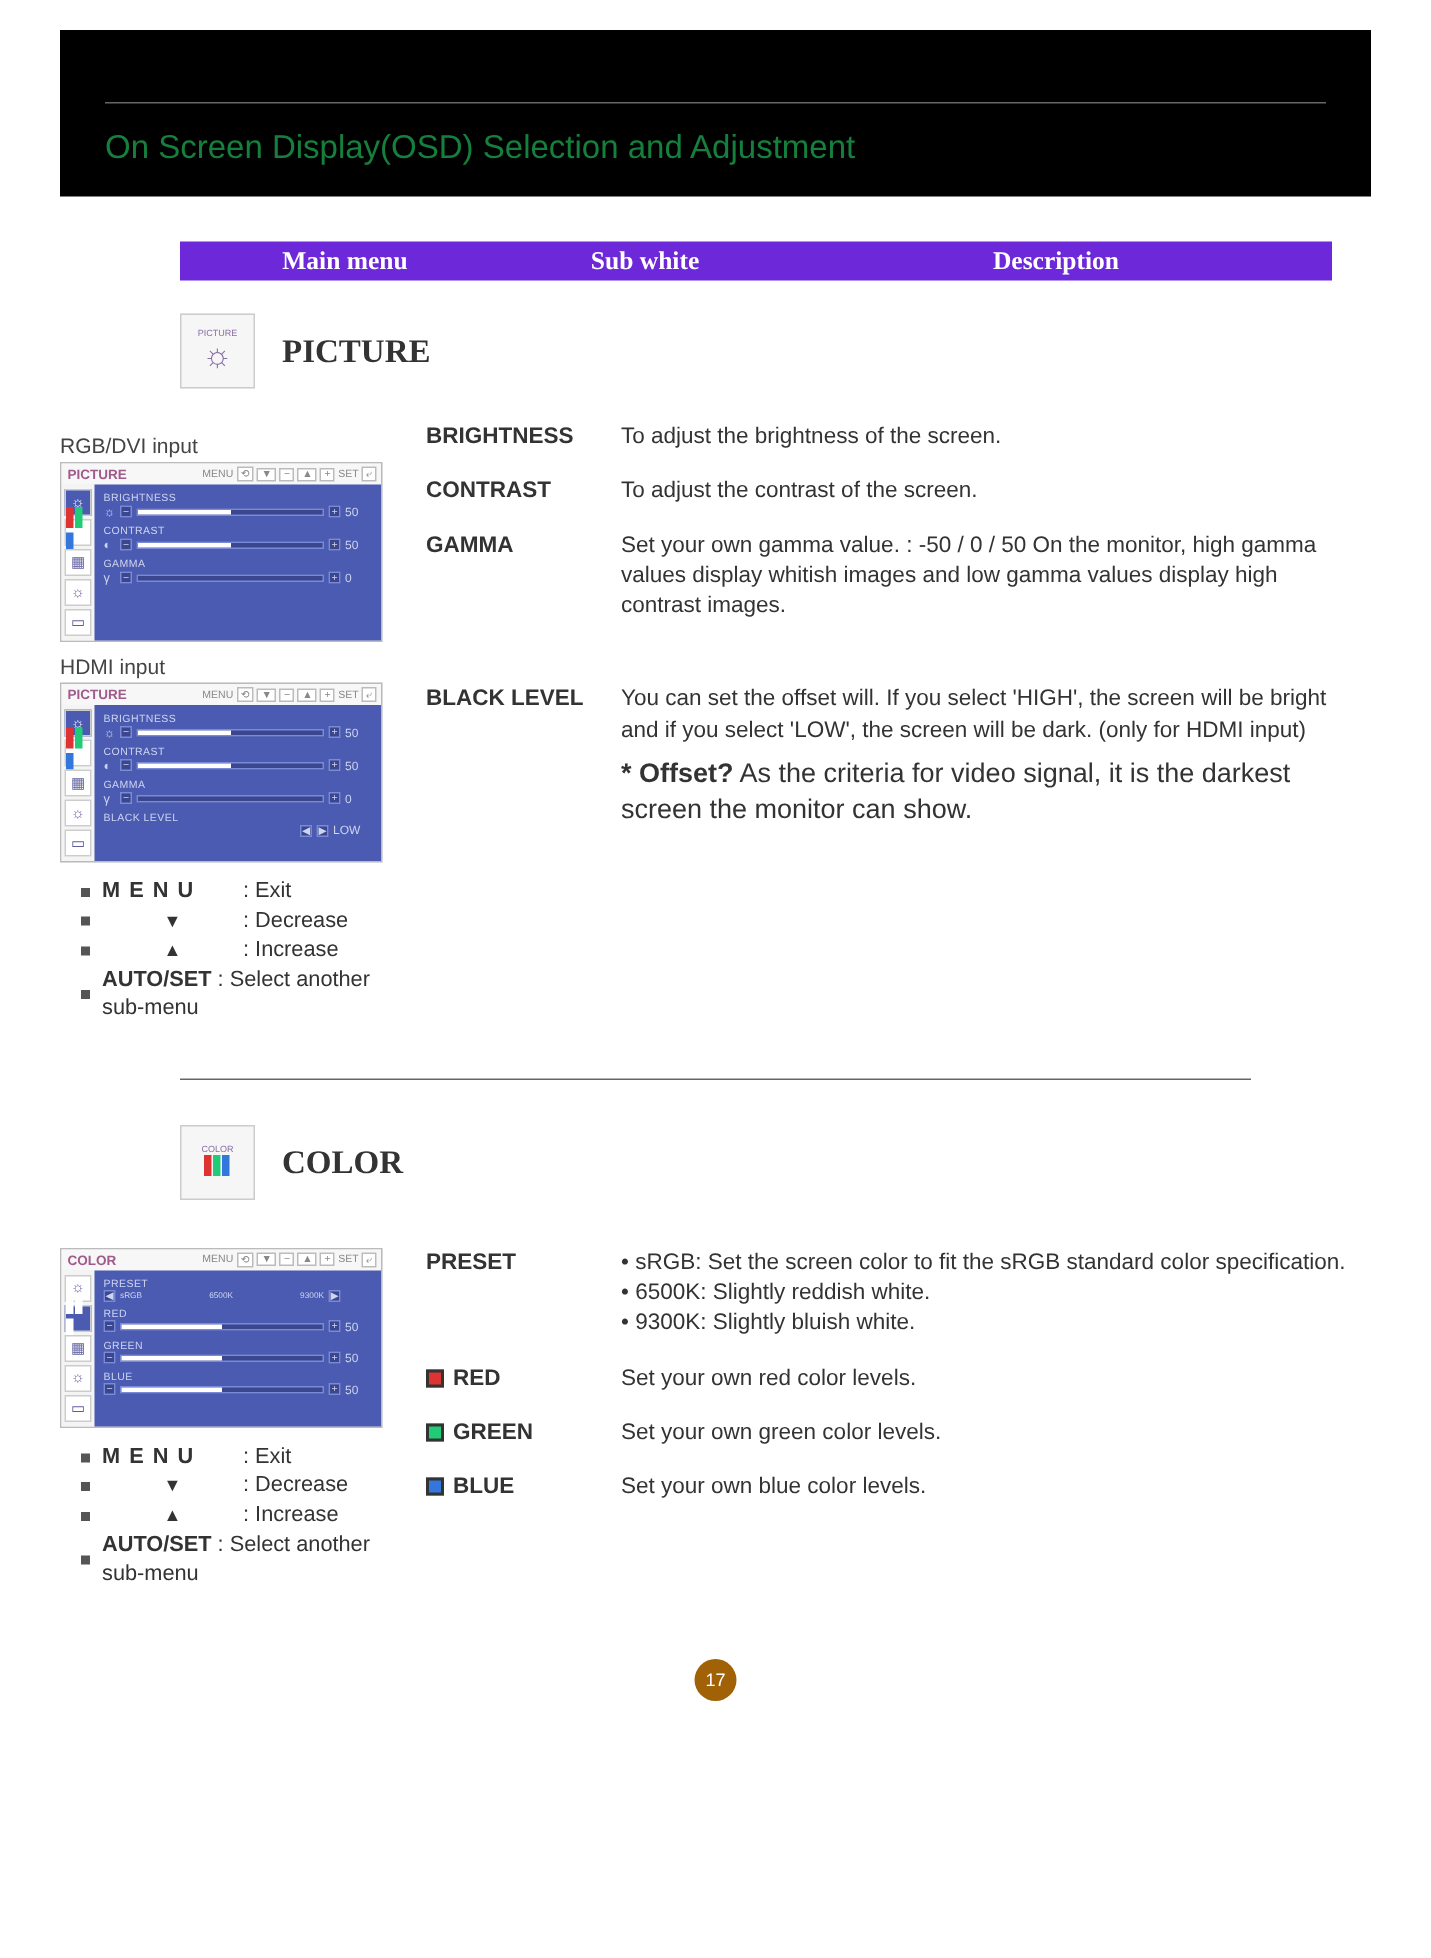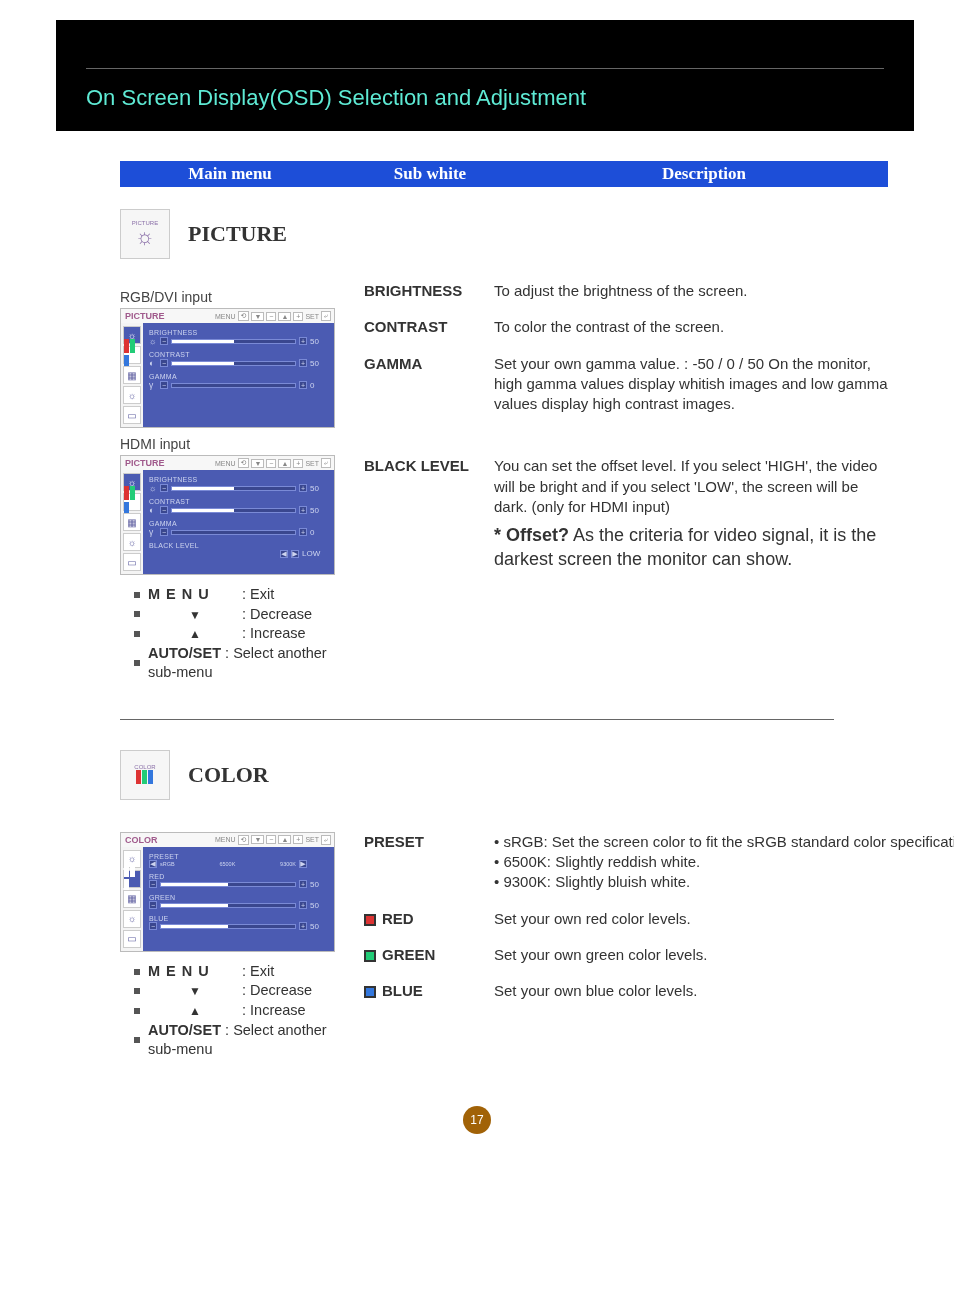--- a/index.html
+++ b/index.html
@@ -1,28 +1,28 @@
 <!DOCTYPE html>
 <html><head>
 <meta charset="utf-8">
 <style>
   * { box-sizing: border-box; margin: 0; padding: 0; }
   body { font-family: Arial, Helvetica, sans-serif; background: #fff; color: #333; width: 954px; }
   .page { padding: 20px 40px 40px 40px; position: relative; }
-  .header-bar { background: #000; color: #5eead4; padding: 24px 30px 20px 30px; font-size: 22px; border-top: 24px solid #000; margin: 0 0 30px 16px; }
+  .header-bar { background: #000; color: #15803d; padding: 24px 30px 20px 30px; font-size: 22px; border-top: 24px solid #000; margin: 0 0 30px 0; }
   .header-bar .line { border-top: 1px solid #666; margin-bottom: 16px; }
-  .col-header { background: #1d4ed8; color: #fff; font-family: "Times New Roman", serif; font-weight: bold; display: flex; padding: 3px 0; margin: 0 26px 22px 80px; font-size: 17px; }
+  .col-header { background: #6d28d9; color: #fff; font-family: "Times New Roman", serif; font-weight: bold; display: flex; padding: 3px 0; margin: 0 26px 22px 80px; font-size: 17px; }
   .col-header div:nth-child(1){ flex:0 0 220px; text-align:center;}
   .col-header div:nth-child(2){ flex:0 0 180px; text-align:center;}
   .col-header div:nth-child(3){ flex:1; text-align:center;}
   .section-icon { display:flex; align-items:center; gap:18px; margin:0 0 22px 80px; }
   .section-title { font-family:"Times New Roman", serif; font-weight:bold; font-size:22px; }
   .icon-box { width:50px; height:50px; border:1px solid #ccc; background:#f6f6f6; display:flex; flex-direction:column; align-items:center; justify-content:center; font-size:6px; color:#8a6fa8; }
   .icon-box .ico { font-size:22px; line-height:1; }
-  .content-row { display:flex; margin-left:80px; margin-right:26px; gap:14px; }
+  .content-row { display:flex; margin-right:26px; gap:14px; }
   .left-col { width:230px; flex:0 0 230px; }
   .right-col { flex:1; }
   .small-label { font-size:14px; color:#444; margin:8px 0 3px 0; }
   .osd { width:215px; border:1px solid #bbb; background:#eee; font-size:8.5px; }
   .osd-title { display:flex; align-items:center; background:#f7f7f7; }
   .osd-title .tlabel { color:#a05a8c; font-weight:bold; padding:2px 4px; flex:0 0 auto; font-size:9px;}
   .osd-title .tbtns { margin-left:auto; display:flex; gap:2px; padding:2px 3px; align-items:center; color:#888; font-size:7px;}
   .osd-title .tbtn { border:1px solid #bbb; padding:0 2px; background:#fff; }
   .osd-body { display:flex; }
   .osd-side { width:22px; background:#f4f4f4; display:flex; flex-direction:column; gap:2px; padding:3px 2px; }
@@ -241,30 +241,30 @@
       </div>
     </div>
 
     <div class="right-col desc-table">
       <div class="drow">
           <div class="dlabel">BRIGHTNESS</div>
           <div class="dtext">To adjust the brightness of the screen.</div>
         </div>
       <div class="drow">
           <div class="dlabel">CONTRAST</div>
-          <div class="dtext">To color the contrast of the screen.</div>
+          <div class="dtext">To adjust the contrast of the screen.</div>
         </div>
       <div class="drow">
           <div class="dlabel">GAMMA</div>
           <div class="dtext">Set your own gamma value. : -50 / 0 / 50 On the monitor, high gamma values display whitish images and low gamma values display high contrast images.</div>
         </div>
       <div class="drow" style="margin-top:42px;">
         <div class="dlabel"><span>BLACK LEVEL</span></div>
         <div class="dtext">
-          <div>You can set the offset level. If you select 'HIGH', the video will be bright and if you select 'LOW', the screen will be dark. (only for HDMI input)</div>
+          <div>You can set the offset will. If you select 'HIGH', the screen will be bright and if you select 'LOW', the screen will be dark. (only for HDMI input)</div>
           <div class="note"><b>* Offset?</b><span> As the criteria for video signal, it is the darkest screen the monitor can show.</span></div>
         </div>
       </div>
     </div>
   </div>
 
   <hr class="divider">
 
   <div class="section-icon">
     <div class="icon-box">

